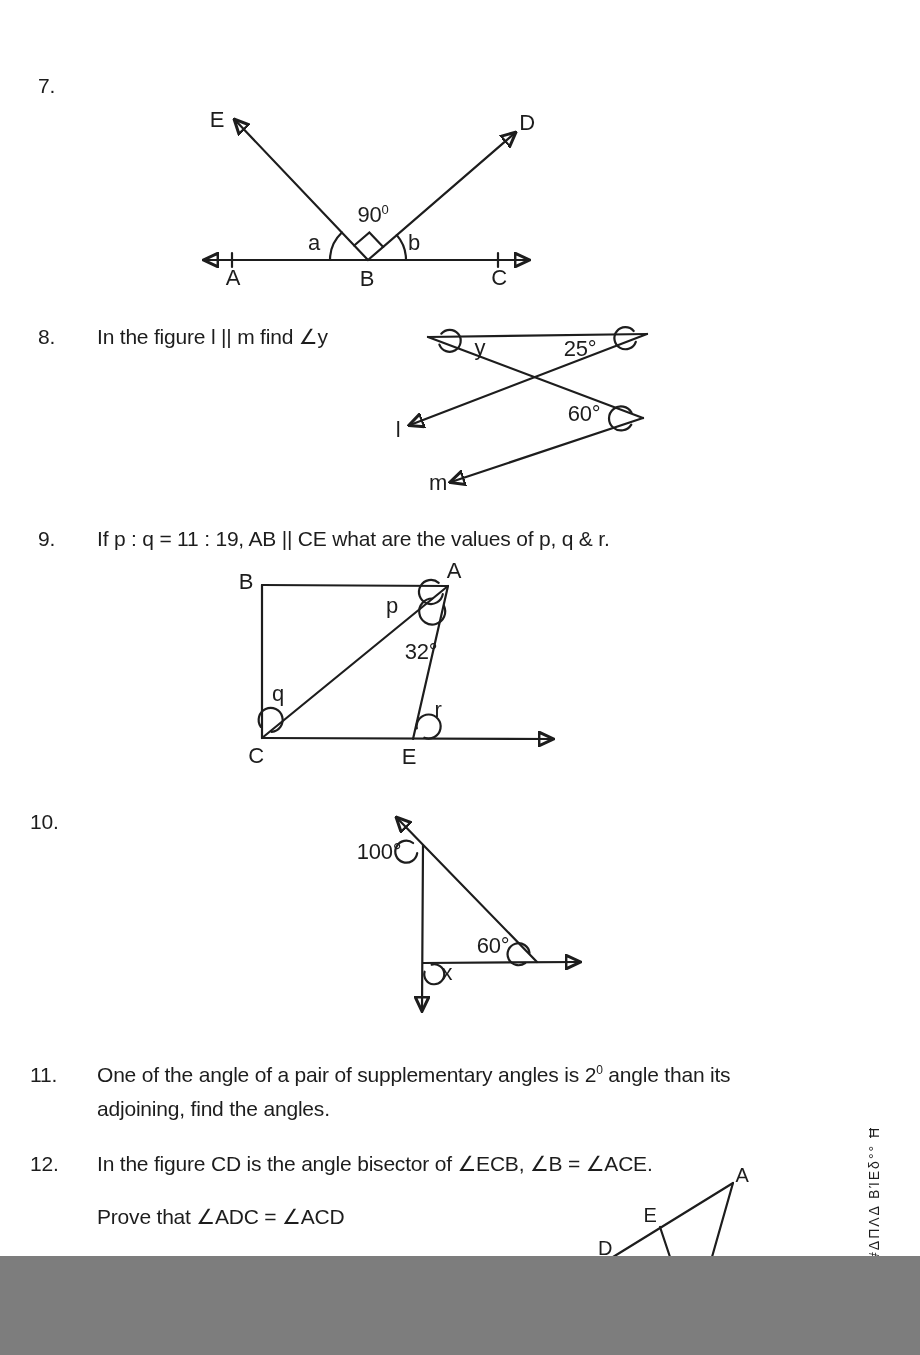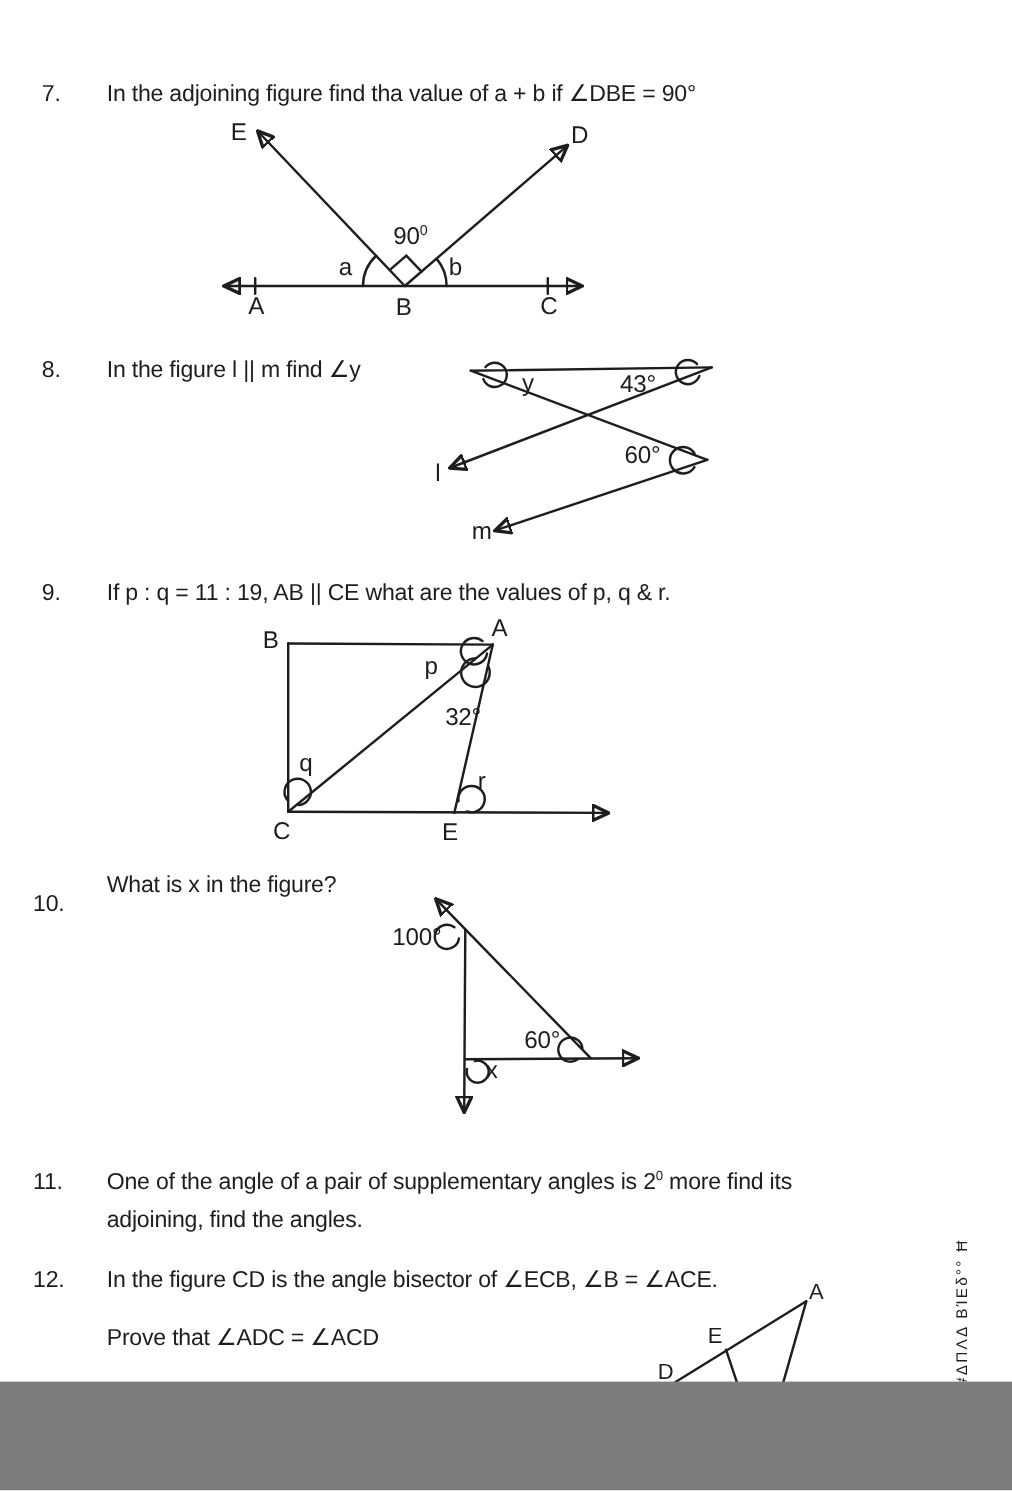--- a/index.html
+++ b/index.html
@@ -40,21 +40,20 @@
 
   <svg width="0" height="0" style="position:absolute">
     <defs>
       <marker id="arw" viewBox="0 0 12 12" refX="10" refY="6" markerWidth="7.5" markerHeight="7.5" orient="auto-start-reverse">
         <path d="M0.5,1 L11,6 L0.5,11 Z" fill="#1d1d1d" stroke="none"></path>
       </marker>
     </defs>
   </svg>
 
   <span class="t" style="left:38px; top:74px">7.</span>
-  <span class="t" style="left:97px; top:74px">In the adjoining figure find tha value of a + b if ∠DBE = 90°</span>
 
   <div class="fig" style="left:150px; top:100px; width:420px; height:200px">
     <svg width="420" height="200" viewBox="0 0 420 200">
       <g>
         <line x1="55" y1="160" x2="378" y2="160" marker-start="url(#arw)" marker-end="url(#arw)"></line>
         <line x1="82" y1="153" x2="82" y2="167"></line>
         <line x1="348" y1="153" x2="348" y2="167"></line>
         <line x1="218" y1="160" x2="85" y2="20" marker-end="url(#arw)"></line>
         <line x1="218" y1="160" x2="365" y2="33" marker-end="url(#arw)"></line>
         <path d="M 204.2 145.5 L 219.4 132.4 L 233.2 146.9"></path>
@@ -81,21 +80,21 @@
         <line x1="48" y1="17" x2="267" y2="14"></line>
         <line x1="267" y1="14" x2="30" y2="105" marker-end="url(#arw)"></line>
         <line x1="48" y1="17" x2="263" y2="98"></line>
         <line x1="263" y1="98" x2="71" y2="162" marker-end="url(#arw)"></line>
         <path d="M 61.3 13.7 A 11 11 0 1 1 59.4 24.6"></path>
         <path d="M 255.8 21.8 A 11 11 0 1 1 253.7 11"></path>
         <path d="M 251.3 104.6 A 12 12 0 1 1 251.5 92.6"></path>
       </g>
     </svg>
     <span class="fl" style="left:100px; top:28px">y</span>
-    <span class="fl" style="left:200px; top:29px">43°</span>
+    <span class="fl" style="left:200px; top:29px">25°</span>
     <span class="fl" style="left:204px; top:94px">60°</span>
     <span class="fl" style="left:18px;  top:110px">l</span>
     <span class="fl" style="left:58px;  top:163px">m</span>
   </div>
 
   <span class="t" style="left:38px; top:527px">9.</span>
   <span class="t" style="left:97px; top:527px">If p : q = 11 : 19, AB || CE what are the values of p, q &amp; r.</span>
 
   <div class="fig" style="left:200px; top:560px; width:400px; height:210px">
     <svg width="400" height="210" viewBox="0 0 400 210">
@@ -115,40 +114,39 @@
     <span class="fl" style="left:254px; top:11px">A</span>
     <span class="fl" style="left:56px;  top:196px">C</span>
     <span class="fl" style="left:209px; top:197px">E</span>
     <span class="fl" style="left:192px; top:46px">p</span>
     <span class="fl" style="left:221px; top:92px">32°</span>
     <span class="fl" style="left:78px;  top:134px">q</span>
     <span class="fl" style="left:238px; top:150px">r</span>
   </div>
 
   <span class="t" style="left:30px; top:810px">10.</span>
-  <span class="t" style="left:97px; top:793px">What is x in the figure?</span>
 
   <div class="fig" style="left:330px; top:810px; width:280px; height:220px">
     <svg width="280" height="220" viewBox="0 0 280 220">
       <g>
         <line x1="207" y1="152" x2="67" y2="8" marker-end="url(#arw)"></line>
         <line x1="93" y1="35" x2="92" y2="200" marker-end="url(#arw)"></line>
         <line x1="93" y1="153" x2="249" y2="152" marker-end="url(#arw)"></line>
         <path d="M 87.2 43.2 A 11 11 0 1 1 83.1 33"></path>
         <path d="M 195.2 153 A 11 11 0 1 1 199.5 142.9"></path>
         <path d="M 101.7 154.6 A 10 10 0 1 1 94.6 161.7"></path>
       </g>
     </svg>
     <span class="fl" style="left:49px;  top:42px">100°</span>
     <span class="fl" style="left:163px; top:136px">60°</span>
     <span class="fl" style="left:117px; top:163px">x</span>
   </div>
 
   <span class="t" style="left:30px; top:1063px">11.</span>
-  <span class="t" style="left:97px; top:1063px"><span>One of the angle of a pair of supplementary angles is 2</span><sup>0</sup><span> more find its</span></span>
+  <span class="t" style="left:97px; top:1063px"><span>One of the angle of a pair of supplementary angles is 2</span><sup>0</sup><span> angle than its</span></span>
   <span class="t" style="left:97px; top:1097px">adjoining, find the angles.</span>
 
   <span class="t" style="left:30px; top:1152px">12.</span>
   <span class="t" style="left:97px; top:1205px">Prove that ∠ADC = ∠ACD</span>
   <span class="t" style="left:97px; top:1152px">In the figure CD is the angle bisector of ∠ECB, ∠B = ∠ACE.</span>
 
   <div class="fig" style="left:560px; top:1150px; width:360px; height:107px">
     <svg width="360" height="107" viewBox="0 0 360 107">
       <g>
         <line x1="53" y1="107" x2="173" y2="33"></line>

